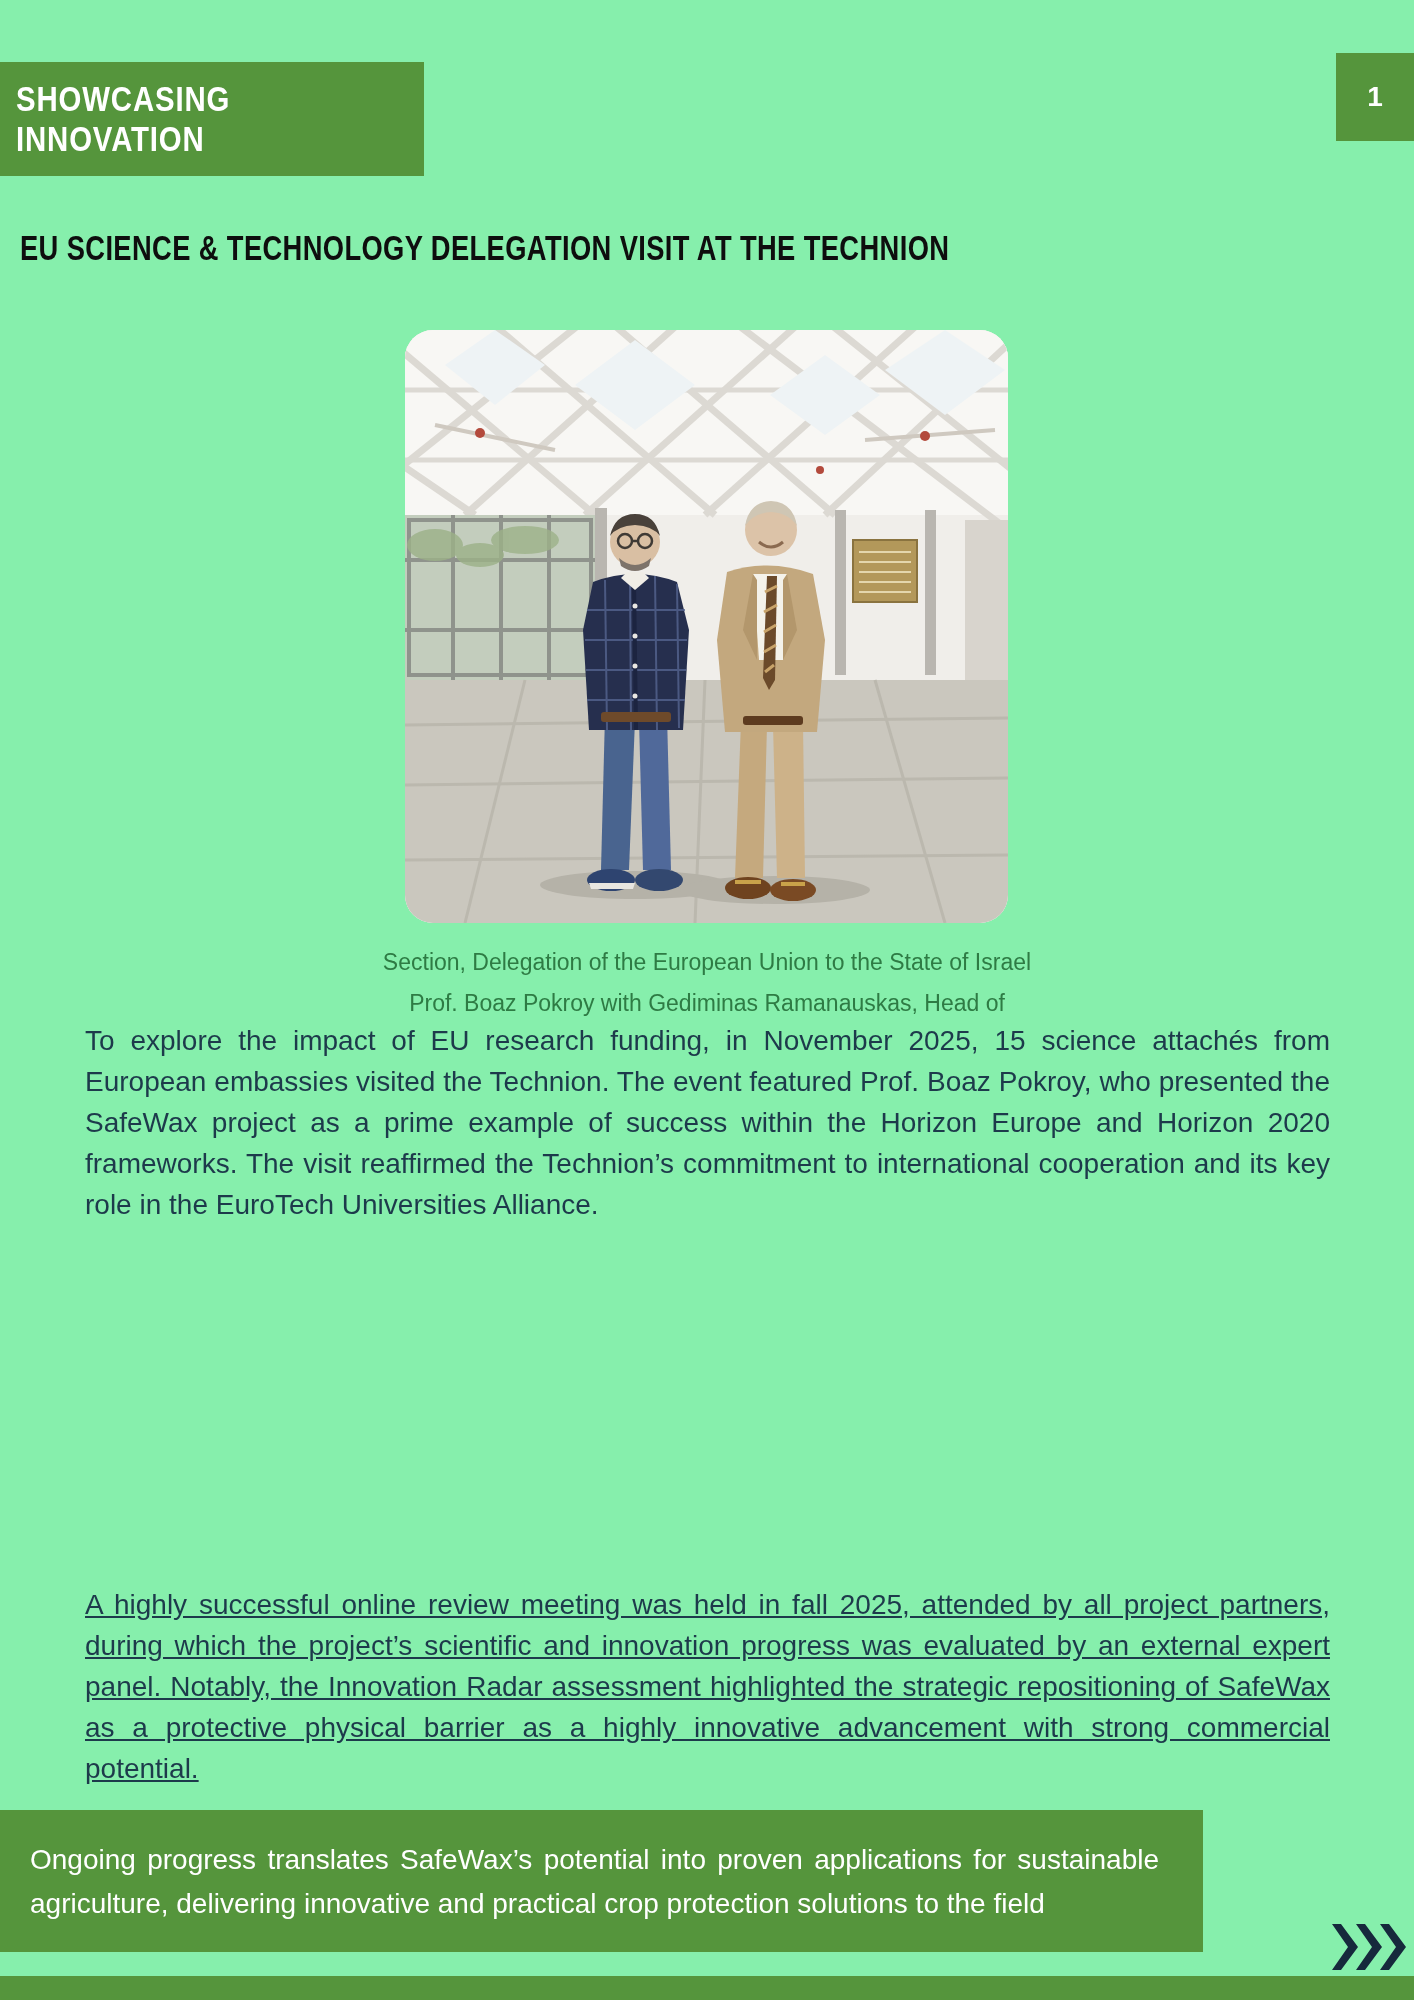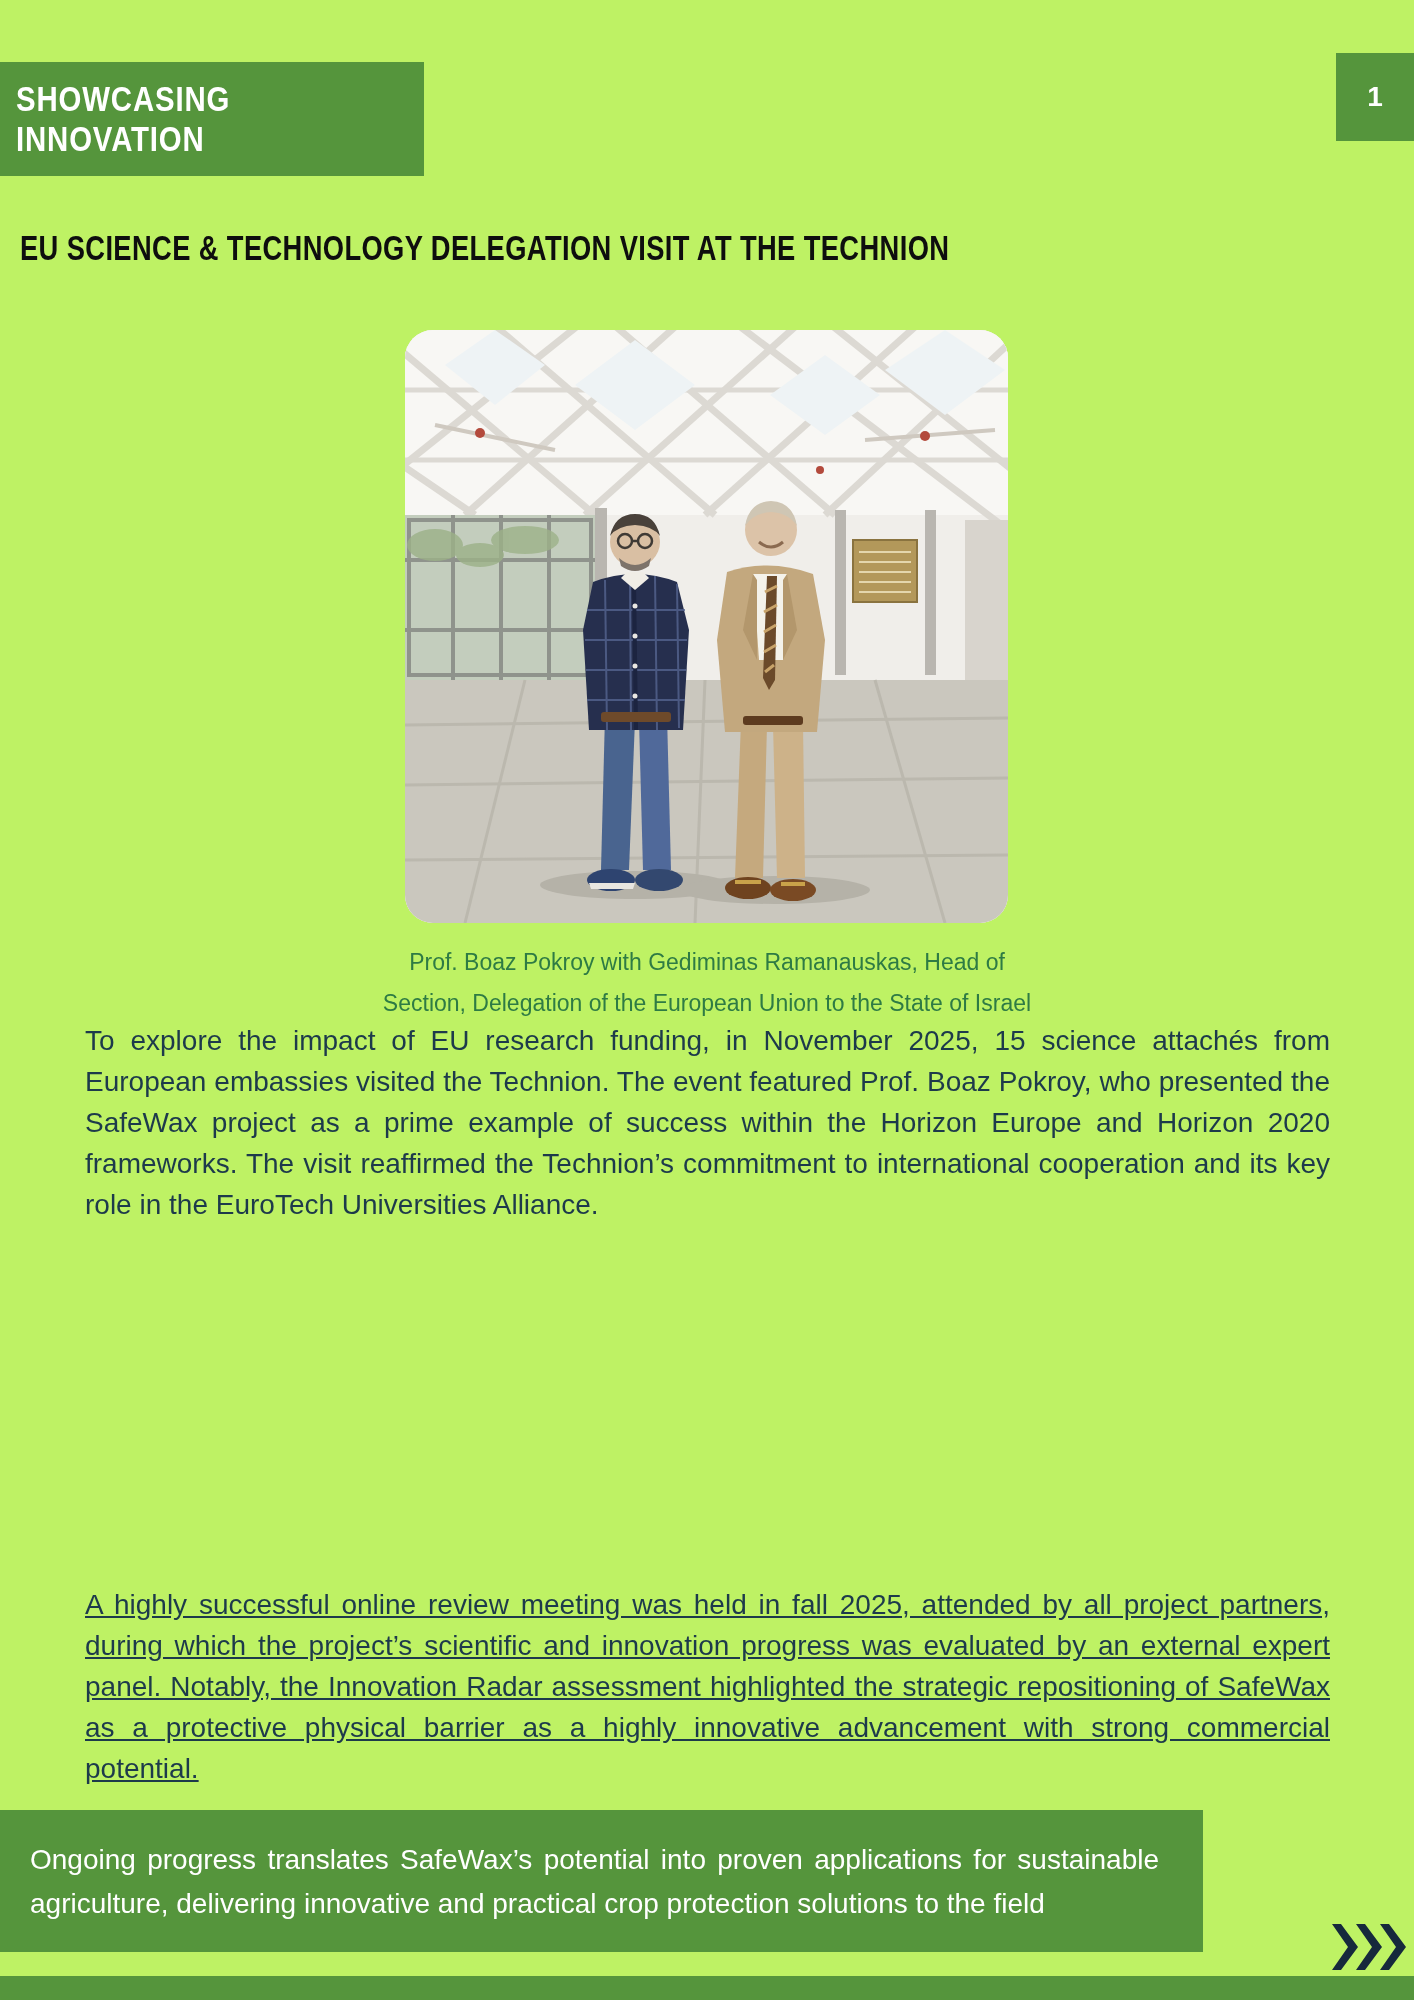--- a/index.html
+++ b/index.html
@@ -1,20 +1,20 @@
 <!DOCTYPE html>
 <html><head>
 <meta charset="utf-8">
 <style>
   html, body { margin: 0; padding: 0; background: #ffffff; }
   .page {
     position: relative;
     width: 1414px;
     height: 2000px;
-    background: #bef264;
+    background: #86efac;
     overflow: hidden;
     font-family: "Liberation Sans", sans-serif;
     color: #1d3a4b;
   }
   .green { background: #55953c; }
 
   
   .header-band {
     position: absolute;
     left: 0; top: 62px;
@@ -308,22 +308,22 @@
         <rect x="338" y="386" width="60" height="9" rx="3" fill="#5d3b1f"></rect>
 
         <circle cx="366" cy="200" r="26" fill="#dcc3a8"></circle>
         <path d="M340 196 Q344 172 366 171 Q388 172 392 196 Q384 183 366 182 Q348 183 340 196 Z" fill="#cfc6b4"></path>
         <path d="M354 212 Q366 222 378 212" stroke="#8a6a50" stroke-width="3" fill="none"></path>
       </g>
     </svg>
   </div>
 
   <div class="caption">
+    <div>Section, Delegation of the European Union to the State of Israel</div>
     <div>Prof. Boaz Pokroy with Gediminas Ramanauskas, Head of</div>
-    <div>Section, Delegation of the European Union to the State of Israel</div>
   </div>
 
   <p class="body-para para-1">To explore the impact of EU research funding, in November 2025, 15 science attachés from European embassies visited the Technion. The event featured Prof. Boaz Pokroy, who presented the SafeWax project as a prime example of success within the Horizon Europe and Horizon 2020 frameworks. The visit reaffirmed the Technion’s commitment to international cooperation and its key role in the EuroTech Universities Alliance.</p>
 
 
   <p class="body-para para-2">A highly successful online review meeting was held in fall 2025, attended by all project partners, during which the project’s scientific and innovation progress was evaluated by an external expert panel. Notably, the Innovation Radar assessment highlighted the strategic repositioning of SafeWax as a protective physical barrier as a highly innovative advancement with strong commercial potential.</p>
 
   <div class="footer-banner green">
     <span>Ongoing progress translates SafeWax’s potential into proven applications for sustainable agriculture, delivering innovative and practical crop protection solutions to the field</span>
   </div>

